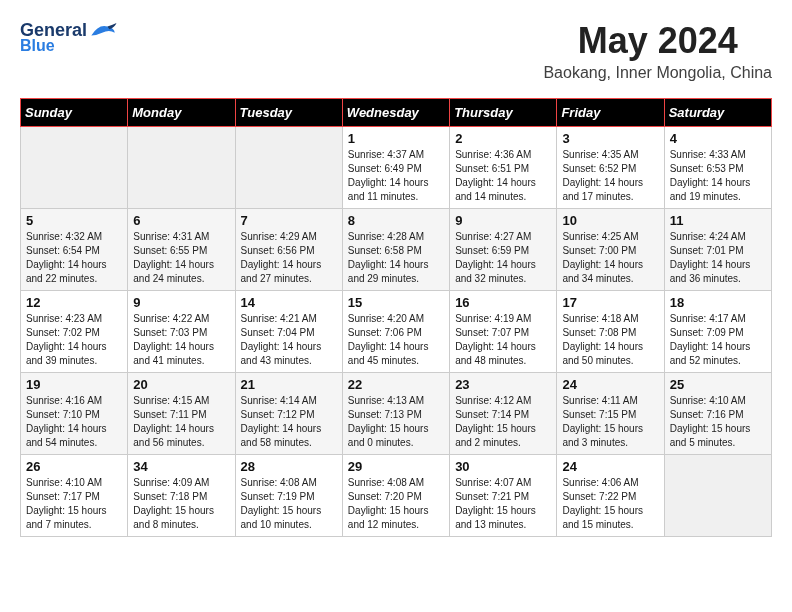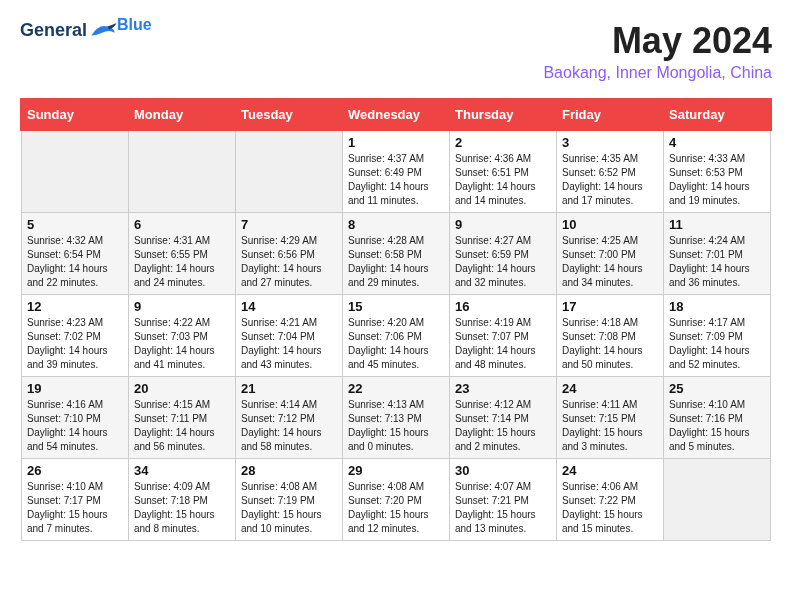--- a/index.html
+++ b/index.html
@@ -11,57 +11,58 @@
       padding: 20px;
     }
     .header {
       display: flex;
       justify-content: space-between;
       align-items: flex-start;
       margin-bottom: 16px;
     }
     .logo {
       display: flex;
-      flex-direction: row;
+      flex-direction: column;
       align-items: flex-start;
     }
     .logo-icon {
       width: 28px;
       height: 18px;
       margin-left: 2px;
     }
     .logo-row {
       display: flex;
       align-items: center;
     }
     .title-block {
-      text-align: right;
+      text-align: center;
     }
     .month-title {
       font-size: 36px;
       font-weight: bold;
       color: #222;
     }
     .location-title {
       font-size: 16px;
-      color: #8b5cf6;
+      color: #404040;
       margin-top: 2px;
     }
     .calendar {
       width: 100%;
       border-collapse: collapse;
     }
     .calendar thead tr th {
-      background: #ef4444;
+      background: #000000;
       color: #fff;
       font-size: 13px;
       font-weight: bold;
       padding: 6px 4px;
-      border: 3px solid #ef4444;
+      border: 1px solid #ef4444;
       text-align: left;
+      font-style: italic;
     }
     .calendar tbody tr td {
       vertical-align: top;
       border: 1px solid #ccc;
       padding: 4px 5px;
       width: 107px;
       min-height: 80px;
       background: #fff;
       font-size: 11px;
       color: #222;

